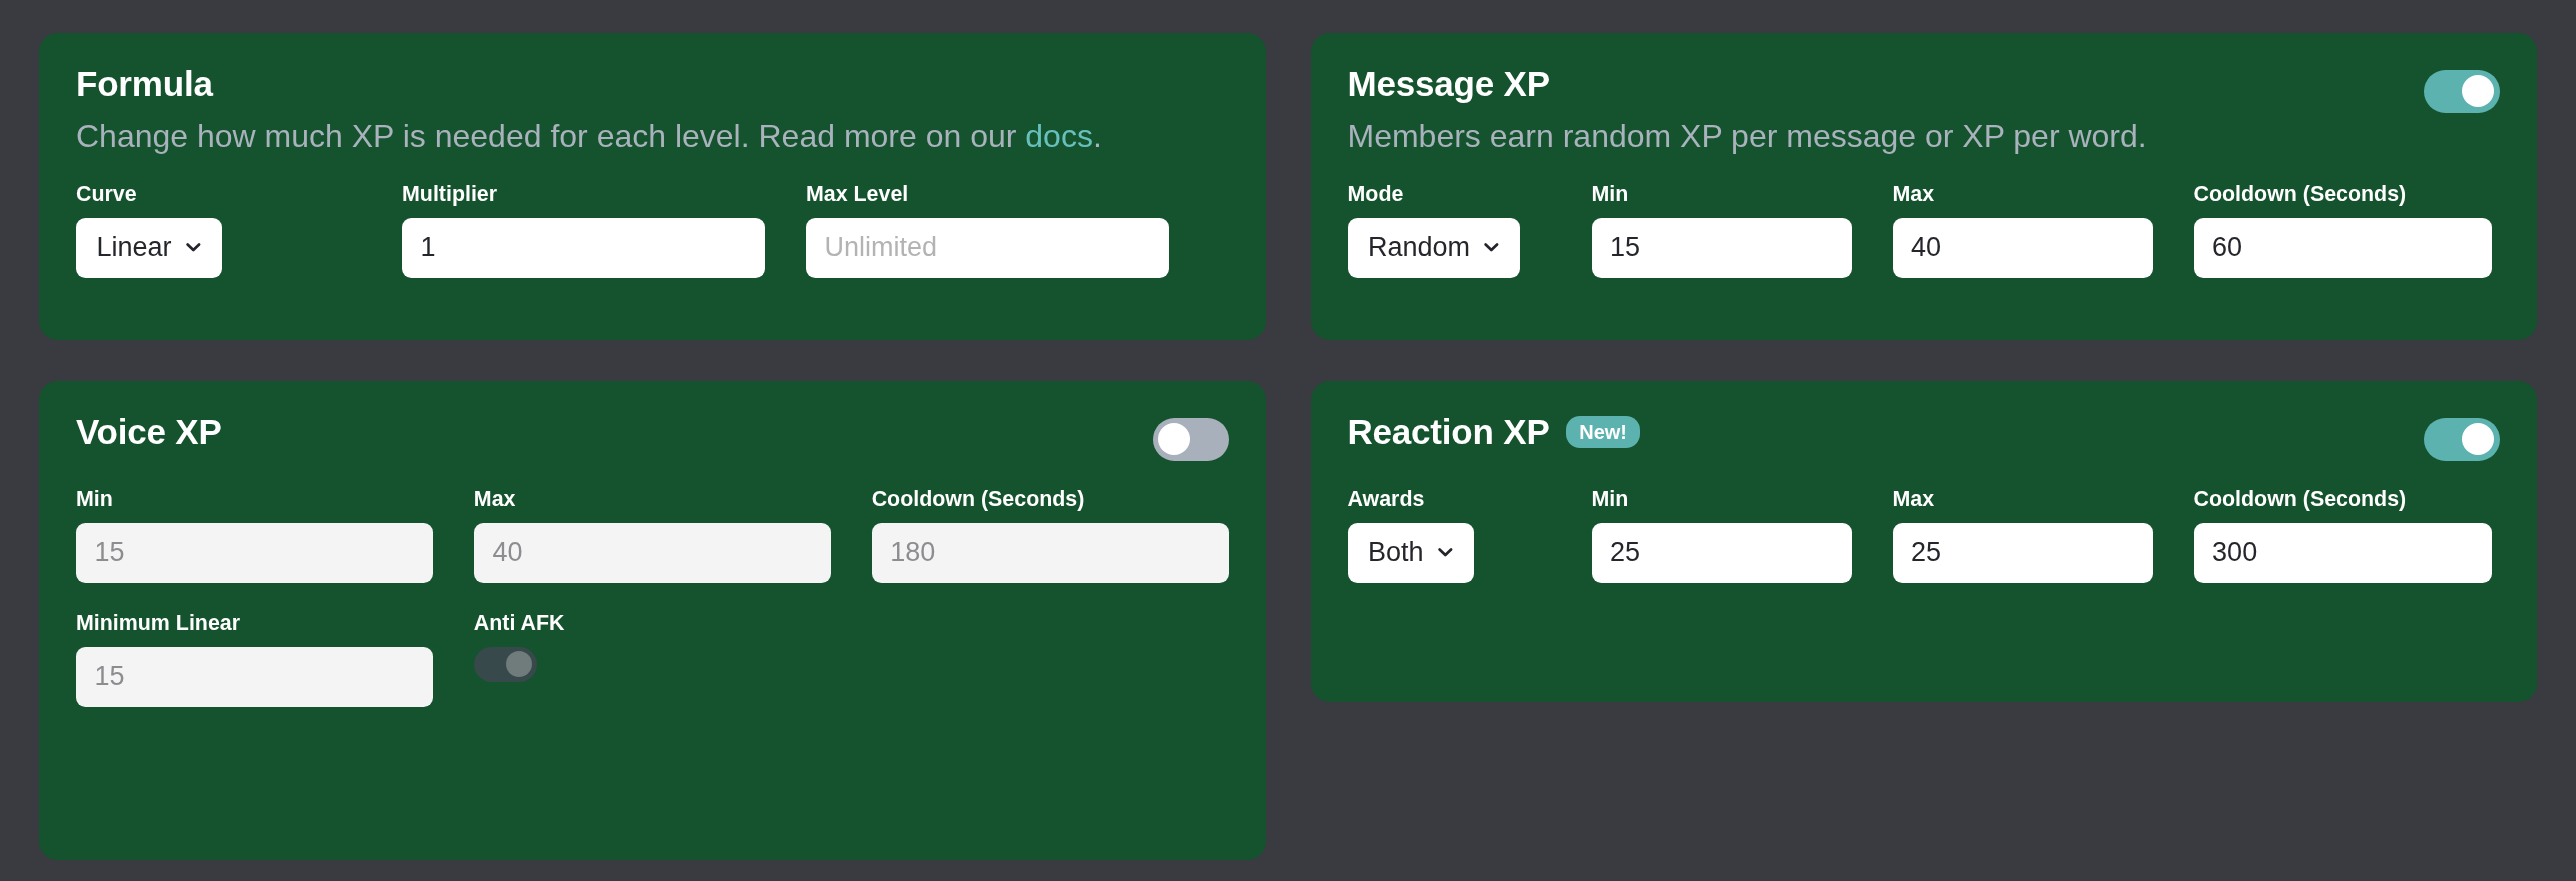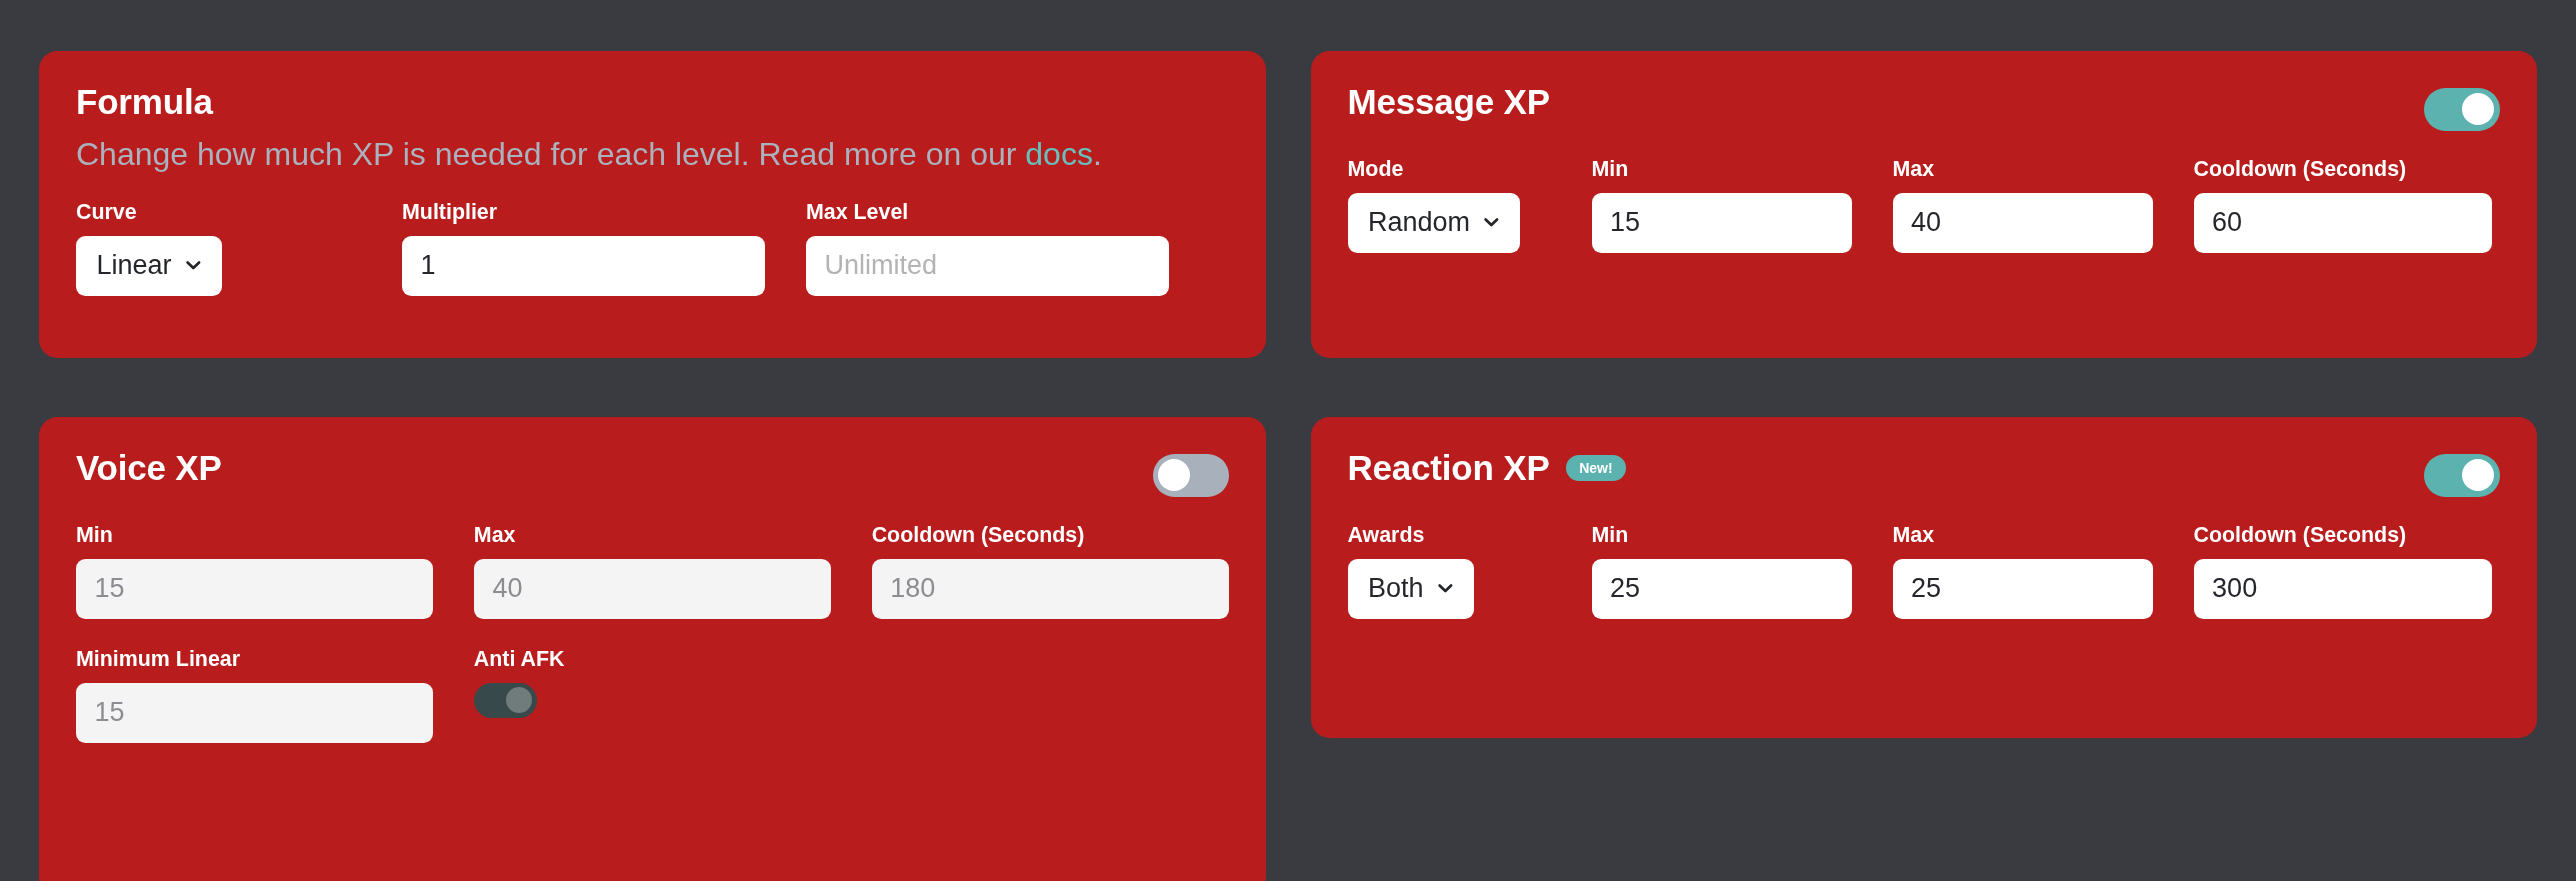--- a/index.html
+++ b/index.html
@@ -25,26 +25,25 @@
     display: grid;
     grid-template-columns: 1fr 1fr;
     grid-template-rows: auto auto;
     column-gap: 45px;
     row-gap: 41px;
     align-content: start;
   }
 
   
   .card {
-    background: #b91c1c;
+    background: #14532d;
     border-radius: 18.6px;
     padding: 33px 37px 37px 37px;
     position: relative;
     align-self: start;
-    margin-top: 18px;
   }
 
   .card-head {
     display: flex;
     align-items: flex-start;
     justify-content: space-between;
     gap: 22px;
   }
 
   .card-titlewrap {
@@ -58,21 +57,21 @@
     font-weight: 700;
     color: #ffffff;
     letter-spacing: -0.2px;
     line-height: 1.05;
   }
 
   .badge {
     display: inline-block;
     background: #5cb2af;
     color: #ffffff;
-    font-size: 14px;
+    font-size: 20px;
     font-weight: 700;
     padding: 5.6px 13px 6.5px 13px;
     border-radius: 14px;
     line-height: 1;
     white-space: nowrap;
   }
 
   .card-sub {
     margin-top: 13px;
     font-size: 32px;
@@ -237,20 +236,21 @@
       </div>
     </div>
   </section>
 
   <section class="card" id="card-message">
     <div class="card-head">
       <div>
         <div class="card-titlewrap">
           <h2 class="card-title">Message XP</h2>
         </div>
+        <p class="card-sub">Members earn random XP per message or XP per word.</p>
       </div>
       <div class="toggle on">
         <span class="knob"></span>
       </div>
     </div>
 
     <div class="fields cols-4">
       <div class="field">
         <div class="field-label">Mode</div>
         <div class="select-wrap">

